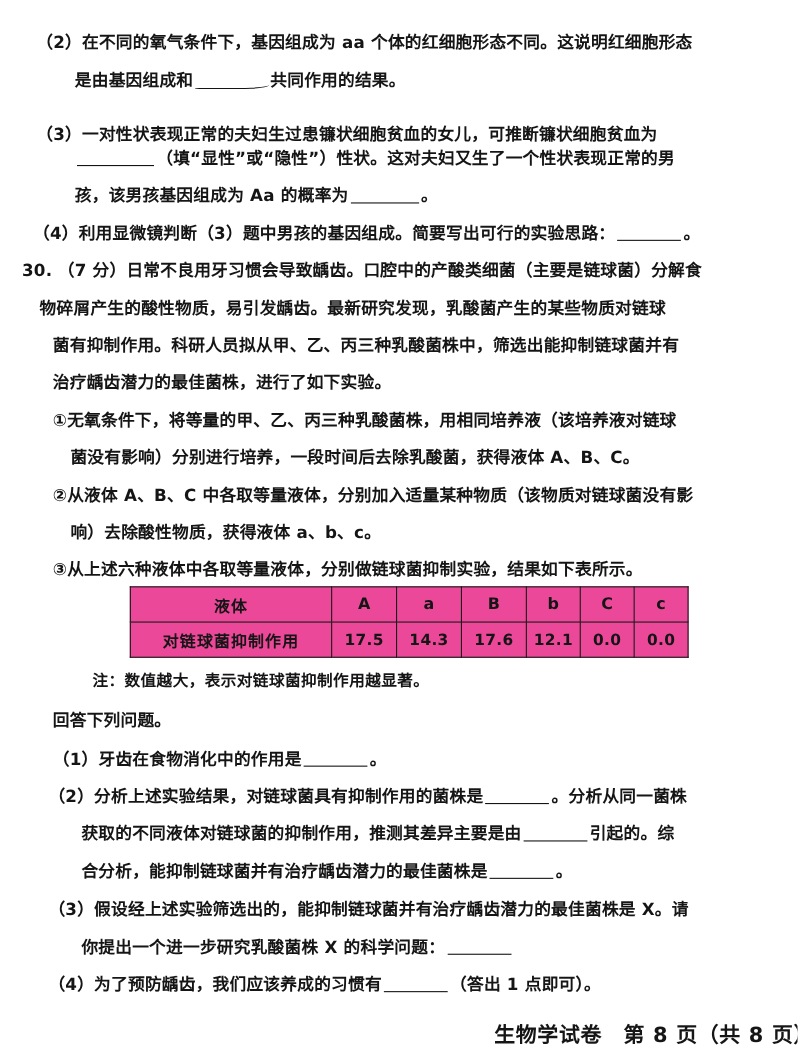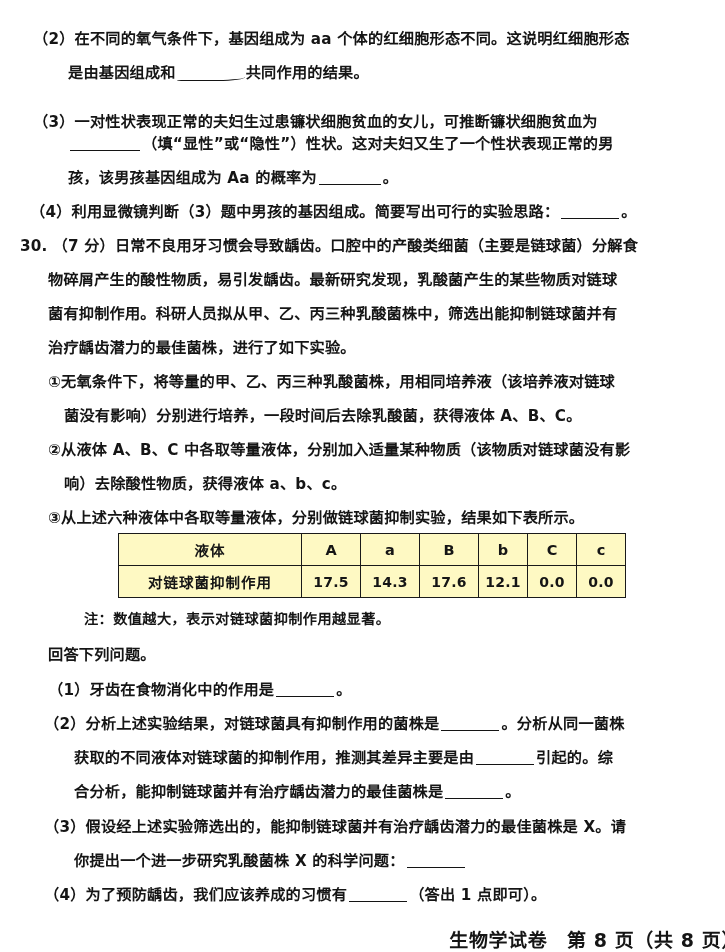--- a/index.html
+++ b/index.html
@@ -61,21 +61,21 @@
     border-bottom: 1.7px solid #141414;
     border-radius: 0 0 40% 10%;
   }
 
   
   .data-table {
     position: absolute;
     border-collapse: collapse;
     font-size: 14.5px;
     font-weight: 700;
-    background: #fef9c3;
+    background: #ec4899;
   }
   .data-table td {
     border: 1.4px solid #1a1a1a;
     text-align: center;
     vertical-align: middle;
     padding: 0;
     height: 31px;
     font-family: "DejaVu Sans", "Liberation Sans", sans-serif;
   }
   .data-table td.rowhead {
@@ -143,21 +143,21 @@
       <span>（4）利用显微镜判断（3）题中男孩的基因组成。简要写出可行的实验思路：</span><span class="blank blank-w2"></span><span>。</span>
     </div>
   </div>
 
   <div>
 
     <div class="q-line" style="left:20px; top:239px;">
       <span>30.</span><span style="display:inline-block;width:5px;"></span><span>（7 分）</span><span>日常不良用牙习惯会导致龋齿。口腔中的产酸类细菌（主要是链球菌）分解食</span>
     </div>
 
-    <div class="q-line" style="left:48px; top:273px;">
+    <div class="q-line" style="left:36px; top:273px;">
       <span>物碎屑产生的酸性物质，易引发龋齿。最新研究发现，乳酸菌产生的某些物质对链球</span>
     </div>
 
     <div class="q-line" style="left:48px; top:307px;">
       <span>菌有抑制作用。科研人员拟从甲、乙、丙三种乳酸菌株中，筛选出能抑制链球菌并有</span>
     </div>
 
     <div class="q-line" style="left:48px; top:341px;">
       <span>治疗龋齿潜力的最佳菌株，进行了如下实验。</span>
     </div>

